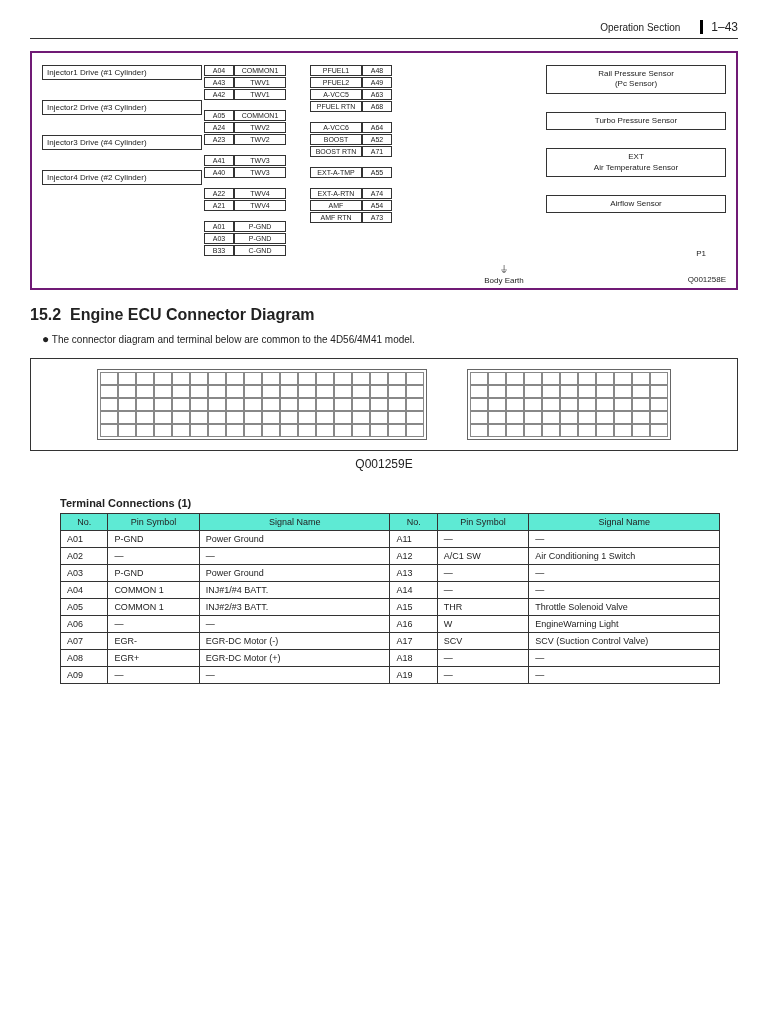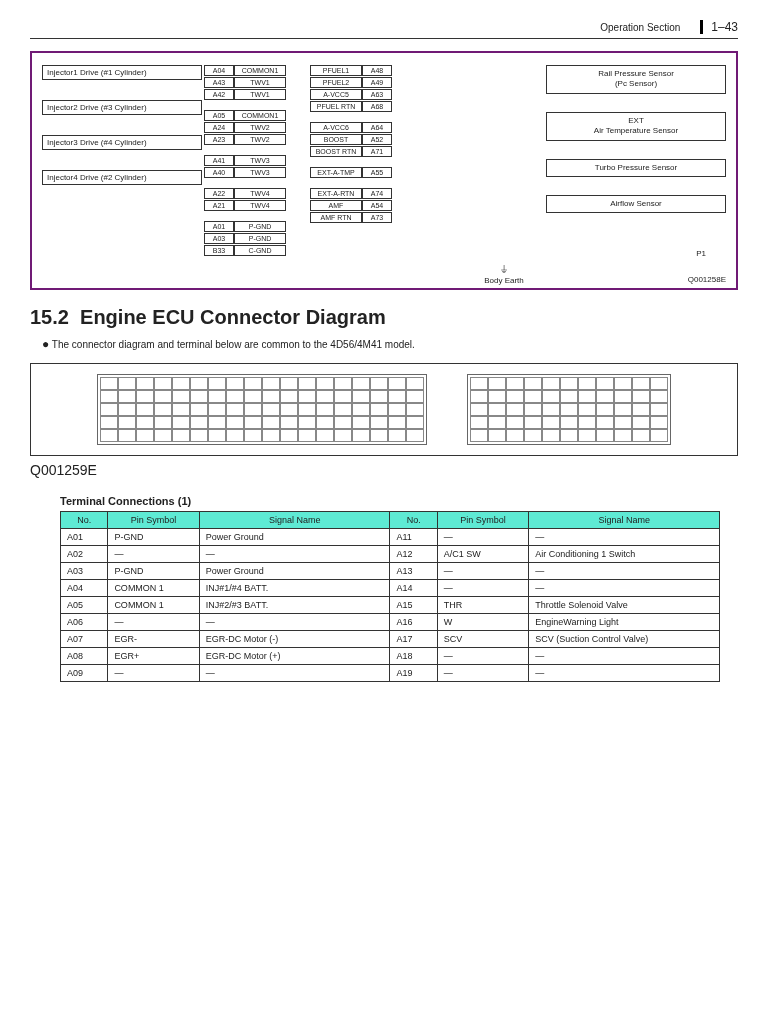--- a/index.html
+++ b/index.html
@@ -11,30 +11,30 @@
 .col-left { width: 160px; }
 .inj { border: 1px solid #333; font-size: 8px; padding: 2px 4px; margin-bottom: 20px; white-space: nowrap; }
 .col-mid { display: flex; flex-direction: column; gap: 1px; }
 .pin-row { display: flex; gap: 0; }
 .pin-cell { border: 1px solid #333; font-size: 7px; padding: 1px 3px; min-width: 22px; text-align: center; background: #fff; }
 .pin-cell-w { min-width: 44px; }
 .col-right { margin-left: auto; width: 180px; }
 .sensor { border: 1px solid #333; font-size: 8px; padding: 3px 0; margin-bottom: 18px; text-align: center; line-height: 1.3; }
 .body-earth { text-align: center; font-size: 8px; margin-top: 8px; margin-left: 240px; }
 .diagram-code { text-align: right; font-size: 8px; margin-top: -10px; }
-.section-heading { font-size: 20px; font-weight: bold; margin: 16px 0 8px 0; }
+.section-heading { font-size: 16px; font-weight: bold; margin: 16px 0 8px 0; }
 .note { font-size: 10px; margin: 0 0 12px 12px; }
 .bullet { font-size: 12px; }
 .connector-box { border: 1px solid #333; padding: 10px; margin-bottom: 6px; display: flex; gap: 40px; justify-content: center; }
 .connector-block { border: 1px solid #666; padding: 2px; }
 .conn-grid { display: grid; gap: 0; }
 .conn-grid-a { grid-template-columns: repeat(18, 18px); }
 .conn-grid-b { grid-template-columns: repeat(11, 18px); }
 .conn-cell { border: 0.5px solid #888; font-size: 4px; height: 11px; line-height: 11px; text-align: center; overflow: hidden; }
-.conn-code { text-align: left; font-size: 14px; margin-bottom: 17px; }
+.conn-code { text-align: center; font-size: 12px; margin-bottom: 26px; }
 .table-title { font-size: 11px; font-weight: bold; margin: 6px 0 4px 30px; }
 table { border-collapse: collapse; width: 660px; margin-left: 30px; }
 th, td { border: 1px solid #333; font-size: 9px; padding: 3px 6px; text-align: left; }
 th { background: #5eead4; font-weight: normal; text-align: center; }
 td.no { width: 30px; }
 td.pin { width: 70px; }
 td.sig { width: 160px; }
 .p1-label { position: absolute; right: 30px; bottom: 30px; font-size: 8px; }
 </style>
 </head>
@@ -156,22 +156,22 @@
           <div class="pin-cell pin-cell-w">AMF</div>
           <div class="pin-cell">A54</div>
         </div>
         <div class="pin-row">
           <div class="pin-cell pin-cell-w">AMF RTN</div>
           <div class="pin-cell">A73</div>
         </div>
       </div>
     <div class="col-right" id="sensor-col">
         <div class="sensor">Rail Pressure Sensor<br>(Pc Sensor)</div>
+        <div class="sensor">Turbo Pressure Sensor</div>
         <div class="sensor">EXT<br>Air Temperature Sensor</div>
-        <div class="sensor">Turbo Pressure Sensor</div>
         <div class="sensor">Airflow Sensor</div>
       </div>
   </div>
   <div class="body-earth">
     <div style="font-size:10px;">⏚</div>
     <span>Body Earth</span>
   </div>
   <span class="p1-label">P1</span>
   <div class="diagram-code">Q001258E</div>
 </div>

